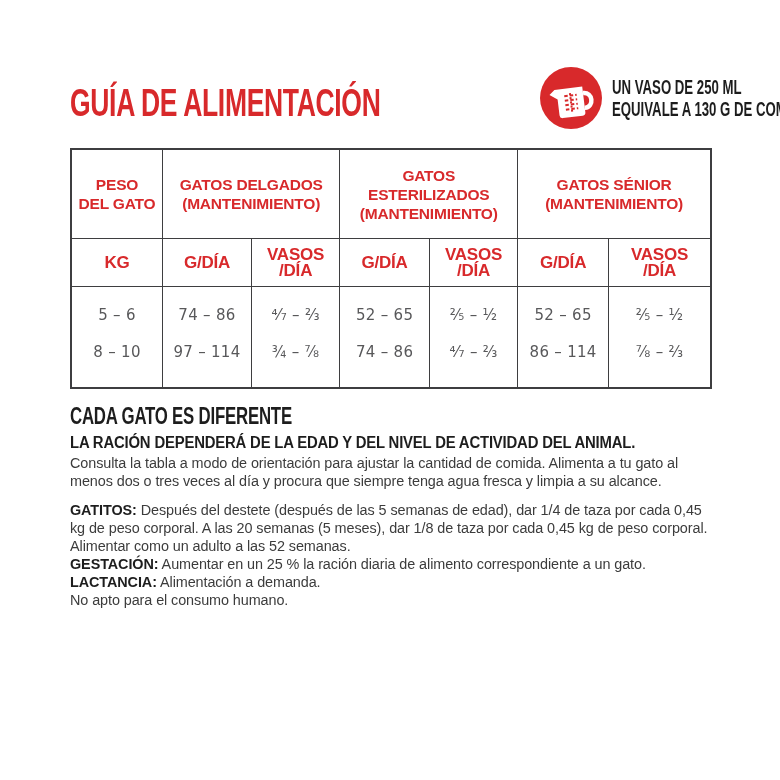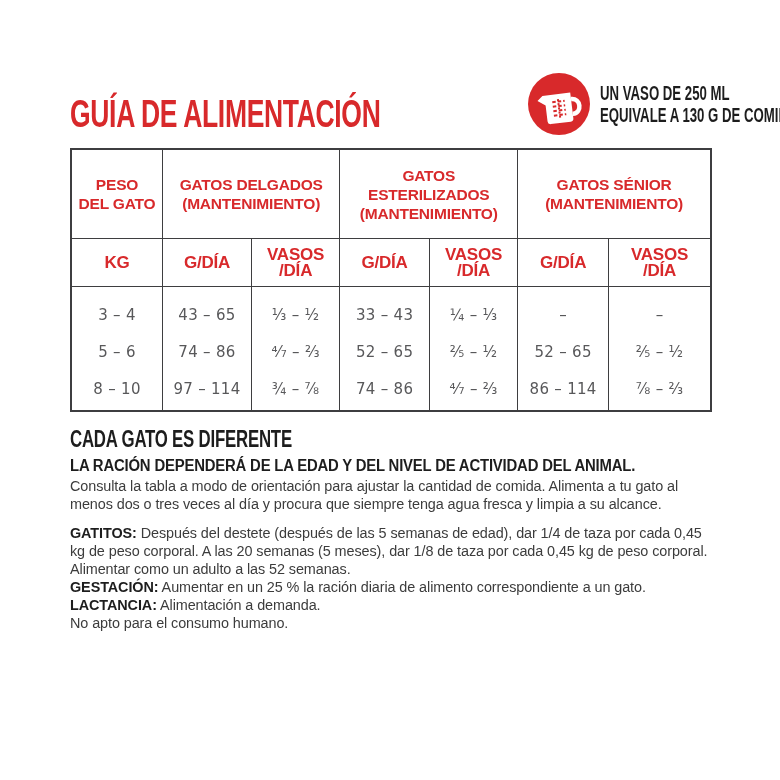--- a/index.html
+++ b/index.html
@@ -1,37 +1,37 @@
 <!DOCTYPE html>
 <html><head>
 <meta charset="utf-8">
 <style>
   html,body{margin:0;padding:0;background:#ffffff;}
   body{width:780px;height:780px;overflow:hidden;font-family:"Liberation Sans",sans-serif;color:#232323;}
   .sheet{width:780px;height:780px;box-sizing:border-box;padding:56px 68px 0 70px;}
 
   
-  .top{display:flex;justify-content:space-between;align-items:flex-end;height:80px;margin-bottom:12px;}
+  .top{display:flex;justify-content:space-between;align-items:center;height:80px;margin-bottom:12px;gap:12px;}
   .page-title{margin:14px 0 0 0;font-size:39px;font-weight:700;color:#D8292B;letter-spacing:-0.5px;
               transform:scaleX(0.68);transform-origin:0 50%;white-space:nowrap;display:inline-block;}
   .note{display:flex;align-items:center;gap:9px;margin-top:4px;}
   .cup-badge{width:64px;height:64px;flex:0 0 auto;}
   .note-text{font-weight:700;font-size:20px;line-height:22px;color:#1d1d1d;}
   .note-text div{transform:scaleX(0.66);transform-origin:0 50%;white-space:nowrap;}
 
   
   table.feed{width:642px;border-collapse:collapse;table-layout:fixed;border:2px solid #3e3e40;}
   table.feed th,table.feed td{border-left:1.5px solid #3e3e40;padding:0;text-align:center;vertical-align:middle;}
   table.feed th:first-child,table.feed td:first-child{border-left:none;}
   tr.grow th{height:88px;border-bottom:1.5px solid #3e3e40;color:#D8292B;font-size:15.5px;font-weight:700;line-height:19px;letter-spacing:-0.2px;}
   tr.srow th{height:47px;border-bottom:1.5px solid #3e3e40;color:#D8292B;font-size:17px;font-weight:700;line-height:16px;letter-spacing:-0.2px;}
   tbody td{height:37px;color:#58585a;font-size:15px;font-weight:400;letter-spacing:0.3px;
            font-family:"DejaVu Sans","Liberation Sans",sans-serif;}
   tbody tr:first-child td{padding-top:9px;}
-  tbody tr:last-child td{padding-bottom:3px;}
+  tbody tr:last-child td{padding-bottom:17px;}
 
   
   .footer{margin-top:13px;}
   .footer-heading{margin:0 0 3px 0;font-size:24px;font-weight:700;color:#1d1d1d;letter-spacing:-0.3px;
                   transform:scaleX(0.70);transform-origin:0 50%;white-space:nowrap;display:inline-block;}
   .squish{transform:scaleX(0.93);transform-origin:0 0;width:107.5%;}
   .bold-line{font-size:16px;font-weight:700;color:#1d1d1d;letter-spacing:-0.2px;margin:0 0 2px 0;line-height:19px;}
   .body-text{font-size:15.5px;line-height:18px;color:#3c3c3c;letter-spacing:-0.1px;margin:0;}
   .intro{margin-bottom:11px;}
   .item-label{font-weight:700;color:#1d1d1d;}
@@ -113,29 +113,20 @@
         </th>
         <th>G/DÍA</th>
         <th>
           <div>VASOS</div>
           <div>/DÍA</div>
         </th>
       </tr>
     </thead>
     <tbody>
       <tr>
-        <td>3 – 4</td>
-        <td>43 – 65</td>
-        <td>⅓ – ½</td>
-        <td>33 – 43</td>
-        <td>¼ – ⅓</td>
-        <td>–</td>
-        <td>–</td>
-      </tr>
-      <tr>
         <td>5 – 6</td>
         <td>74 – 86</td>
         <td>⁴⁄₇ – ⅔</td>
         <td>52 – 65</td>
         <td>⅖ – ½</td>
         <td>52 – 65</td>
         <td>⅖ – ½</td>
       </tr>
       <tr>
         <td>8 – 10</td>

